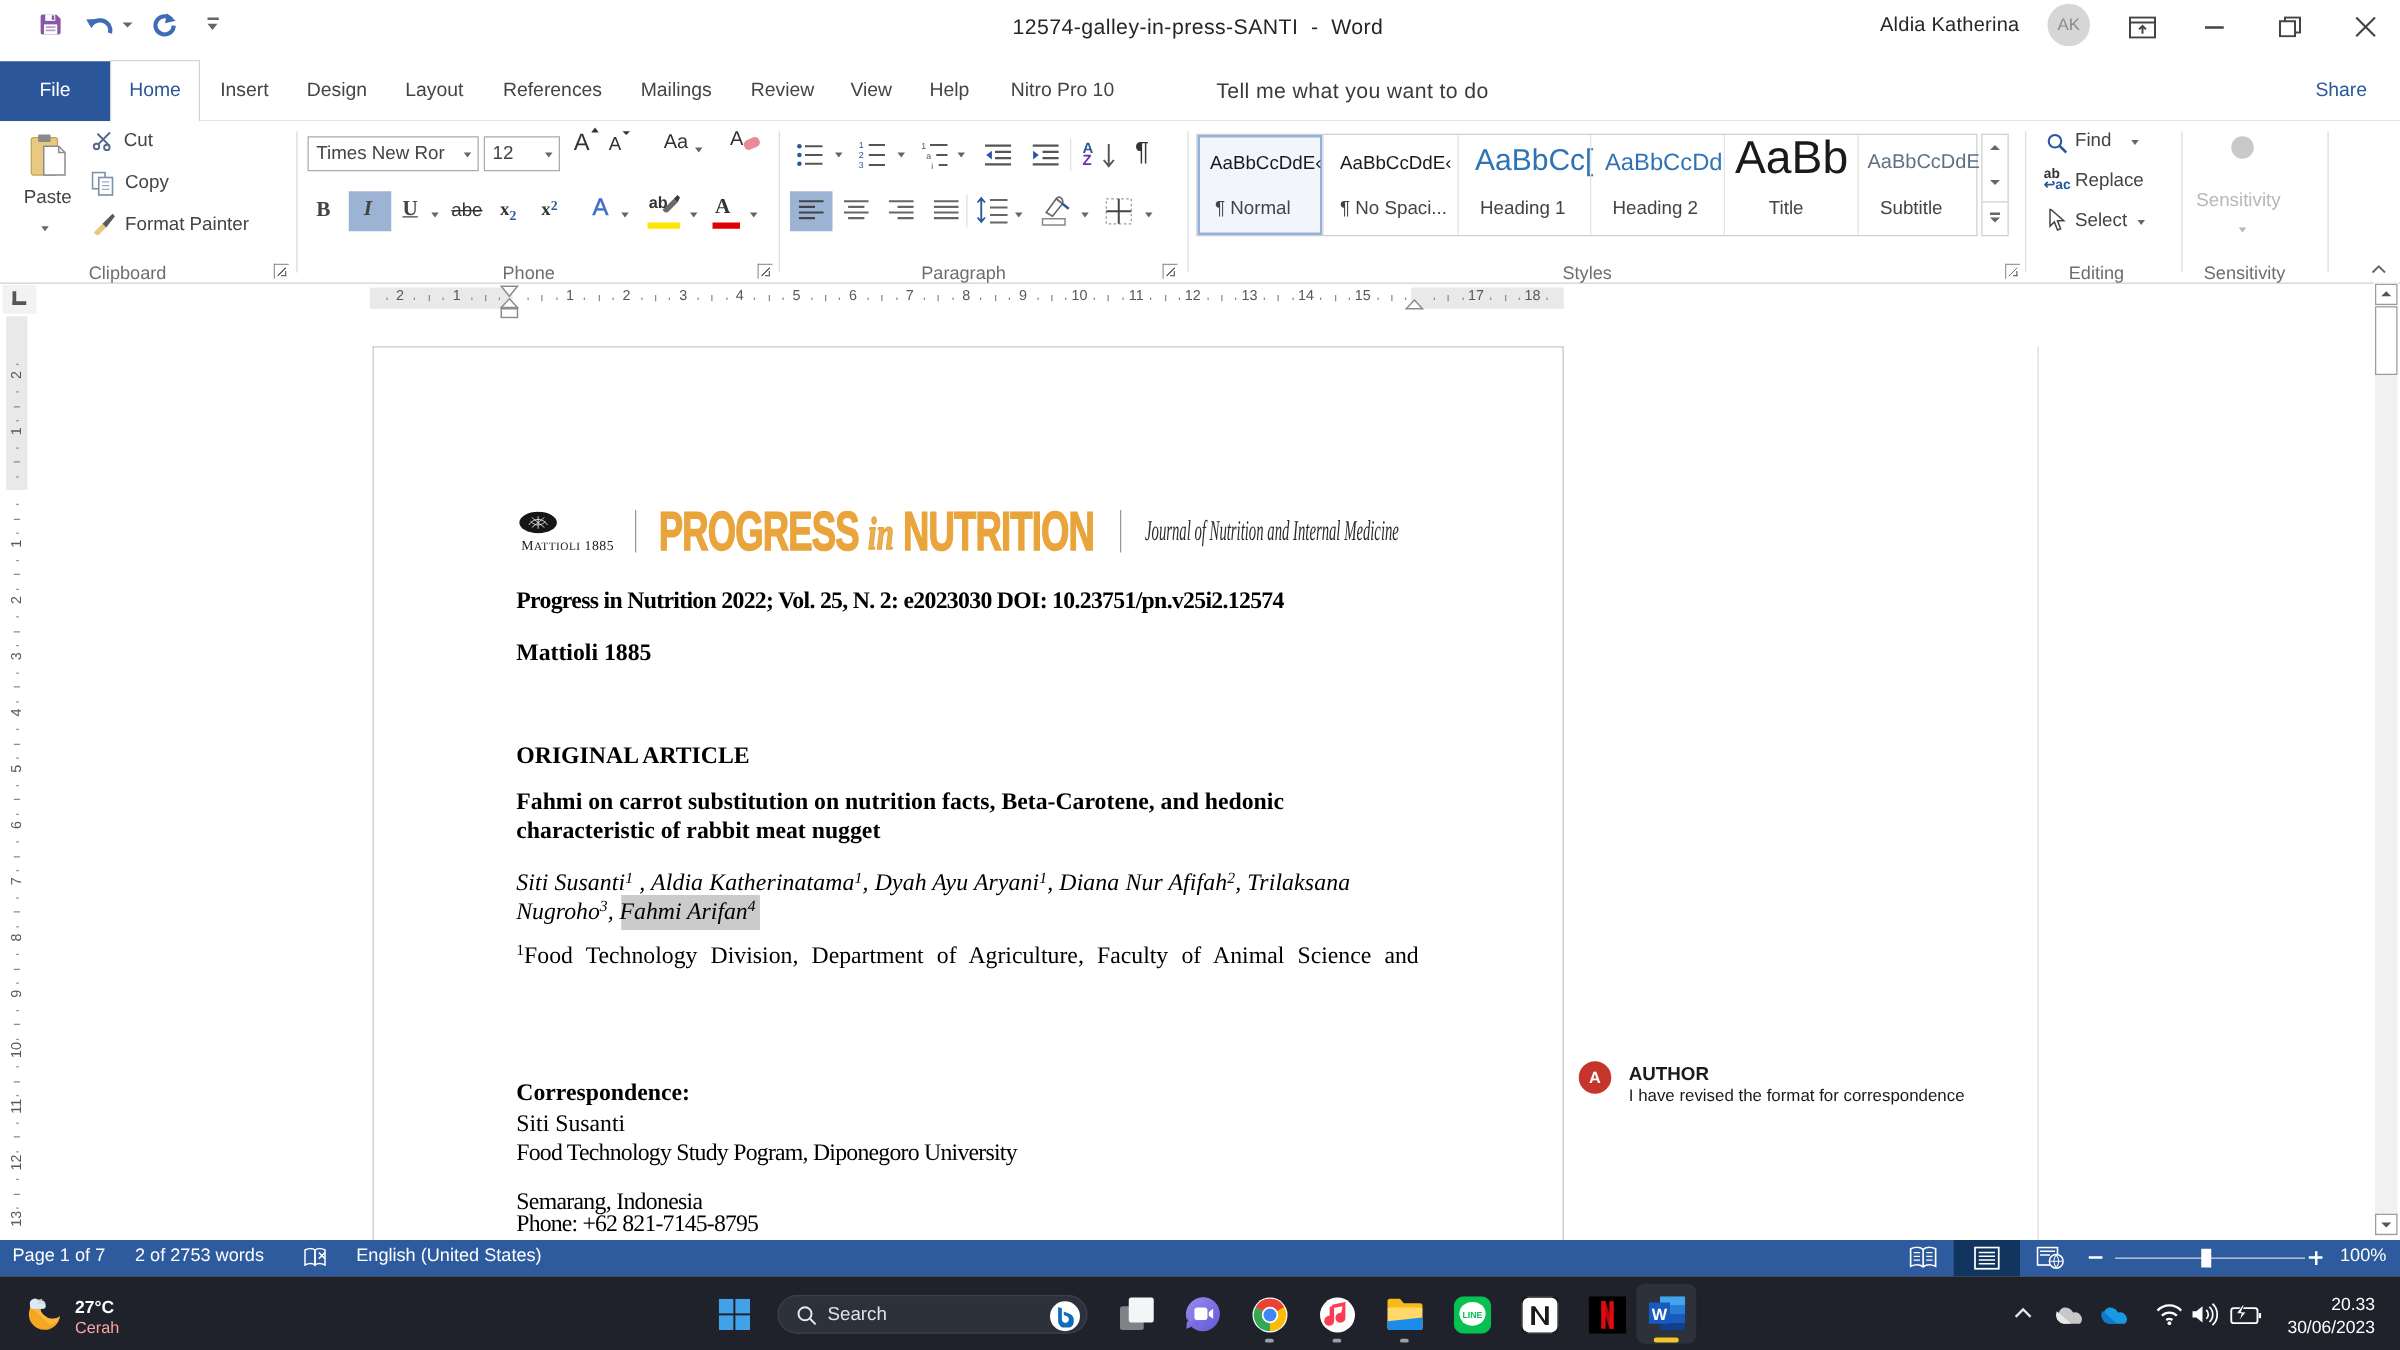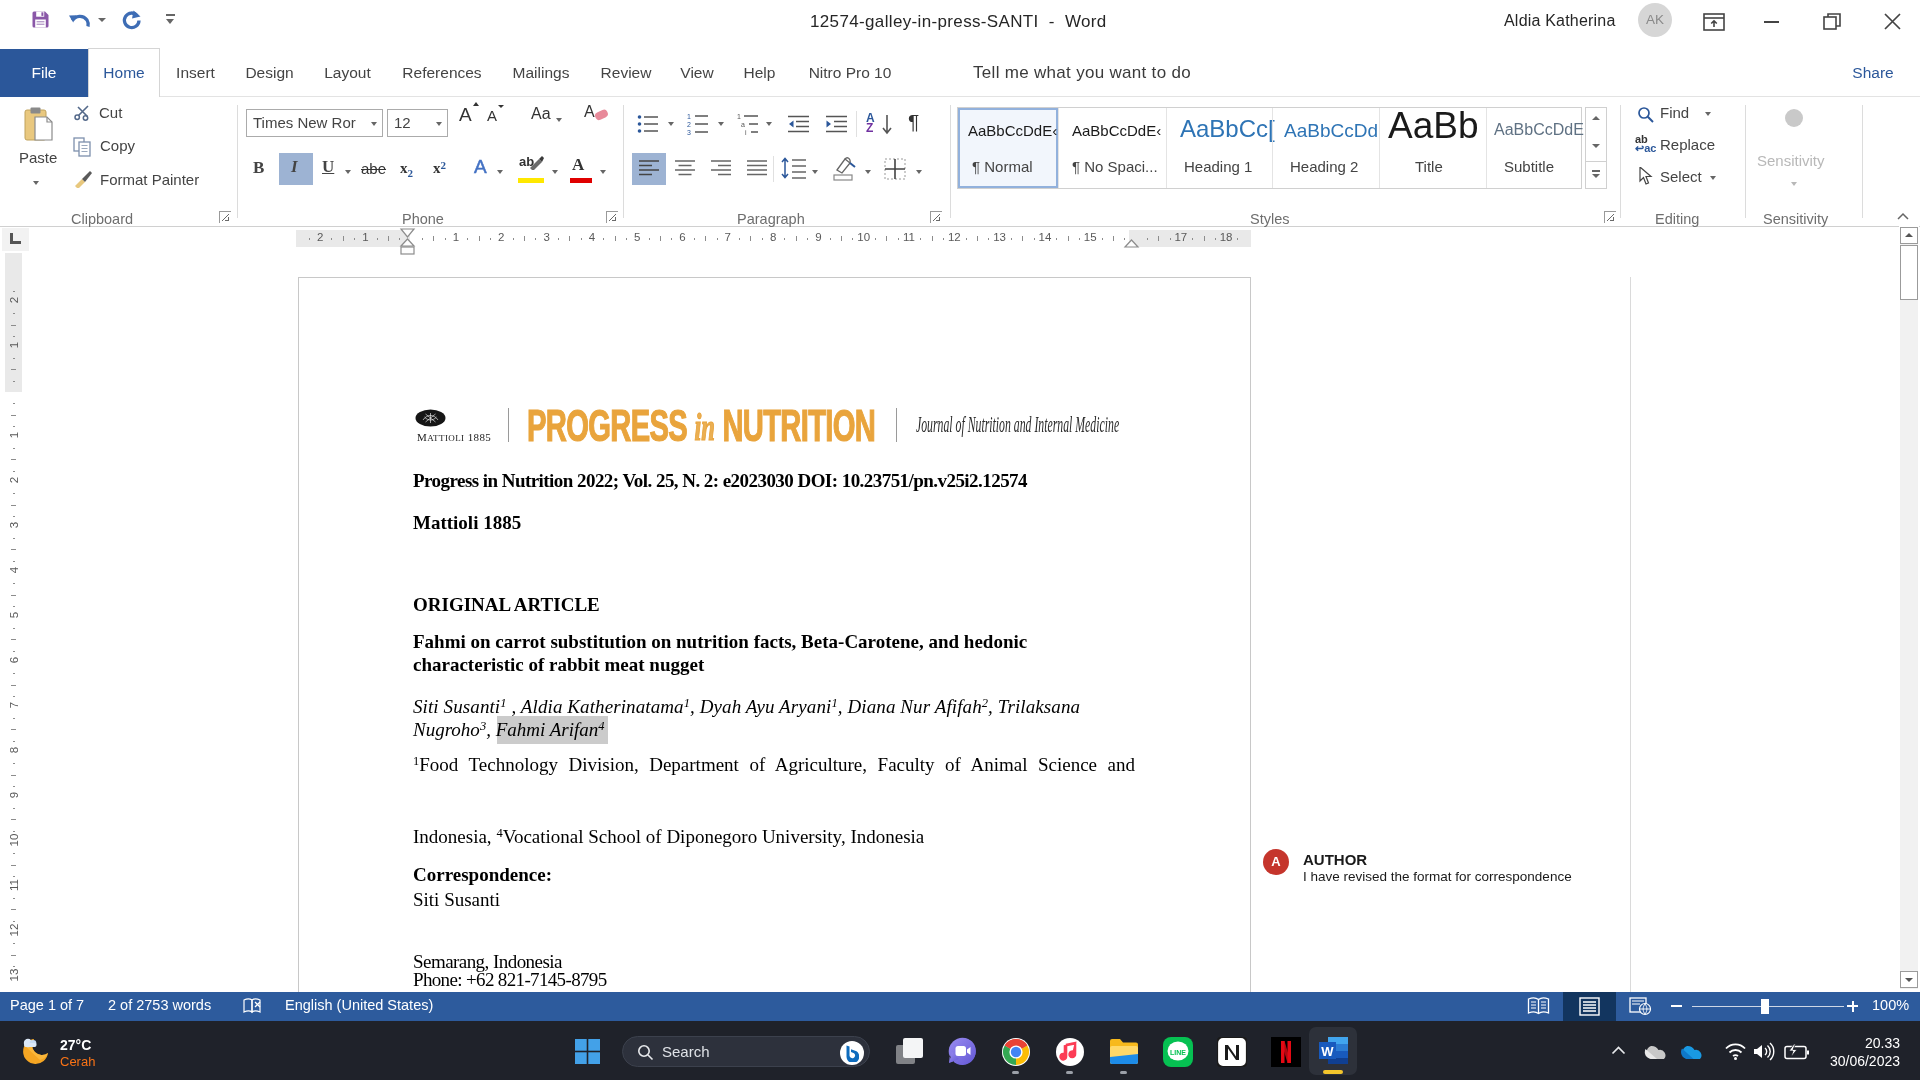--- a/index.html
+++ b/index.html
@@ -500,23 +500,23 @@
 
   <div class="dline bold" style="left:413px;top:470px;letter-spacing:-0.55px">Progress in Nutrition 2022; Vol. 25, N. 2: e2023030 DOI: 10.23751/pn.v25i2.12574</div>
   <div class="dline bold" style="left:413px;top:512px">Mattioli 1885</div>
   <div class="dline bold" style="left:413px;top:594px">ORIGINAL ARTICLE</div>
   <div class="dline bold" style="left:413px;top:631px">Fahmi on carrot substitution on nutrition facts, Beta-Carotene, and hedonic</div>
   <div class="dline bold" style="left:413px;top:654px">characteristic of rabbit meat nugget</div>
   <div class="dline ital" style="left:413px;top:696px;letter-spacing:0.1px">Siti Susanti<sup>1</sup> , Aldia Katherinatama<sup>1</sup>, Dyah Ayu Aryani<sup>1</sup>, Diana Nur Afifah<sup>2</sup>, Trilaksana</div>
   <div class="abs" style="left:497px;top:716px;width:111px;height:28px;background:#cbcbcb"></div>
   <div class="dline ital" style="left:413px;top:719px">Nugroho<sup>3</sup>, Fahmi Arifan<sup>4</sup></div>
   <div class="aff" style="top:754px;text-align-last:justify"><sup>1</sup>Food Technology Division, Department of Agriculture, Faculty of Animal Science and</div>
-  <div class="aff" style="top:826px">Indonesia, <sup>4</sup>Vocational School of Diponegoro University, Indonesia</div>
   <div class="dline bold" style="left:413px;top:864px">Correspondence:</div>
   <div class="dline" style="left:413px;top:889px">Siti Susanti</div>
+  <div class="dline" style="left:413px;top:912px;letter-spacing:-0.6px">Food Technology Study Pogram, Diponegoro University</div>
   <div class="dline" style="left:413px;top:951px;letter-spacing:-0.55px">Semarang, Indonesia</div>
   <div class="dline" style="left:413px;top:969px;letter-spacing:-0.65px">Phone: +62 821-7145-8795</div>
 
   <div class="abs" style="left:1263px;top:849px;width:26px;height:26px;border-radius:50%;background:#c5352c;color:#fff;font-size:13px;text-align:center;line-height:26px;font-weight:bold">A</div>
   <div class="abs bold" style="left:1303px;top:851px;font-size:15px;color:#1a1a1a">AUTHOR</div>
   <div class="abs" style="left:1303px;top:869px;font-size:13.5px;color:#1a1a1a">I have revised the format for correspondence</div>
 </div>
 
 <div id="scroll">
   <div class="abs" style="left:1px;top:18px;width:18px;height:745px;background:#f1f1f1"></div>
@@ -567,21 +567,21 @@
   <svg class="abs" style="left:20px;top:15px" width="31" height="31" viewBox="0 0 31 31">
     <path d="M14 3 A12.5 12.5 0 1 0 28 17 A10 10 0 0 1 14 3 Z" fill="#f5a623"></path>
     <path d="M14 3 A12.5 12.5 0 0 0 5 10 L20 24 A12.5 12.5 0 0 0 28 17 A10 10 0 0 1 14 3 Z" fill="#fdbc40" opacity="0.8"></path>
     <g>
       <circle cx="8" cy="7" r="4.2" fill="#dce9f7"></circle>
       <circle cx="13" cy="7.5" r="3.4" fill="#c8dcf2"></circle>
       <rect x="4" y="7" width="12.5" height="4" rx="2" fill="#dce9f7"></rect>
     </g>
   </svg>
   <div class="abs" style="left:60px;top:16px;font-size:14px;color:#fff;font-weight:700">27°C</div>
-  <div class="abs" style="left:60px;top:33px;font-size:13px;color:#f97316">Cerah</div>
+  <div class="abs" style="left:60px;top:33px;font-size:13px;color:#fca5a5">Cerah</div>
 
   <svg class="abs" style="left:575px;top:18px" width="25" height="25" viewBox="0 0 25 25">
     <rect x="0" y="0" width="11.7" height="11.7" fill="#43a1e8"></rect>
     <rect x="13.3" y="0" width="11.7" height="11.7" fill="#43a1e8"></rect>
     <rect x="0" y="13.3" width="11.7" height="11.7" fill="#43a1e8"></rect>
     <rect x="13.3" y="13.3" width="11.7" height="11.7" fill="#43a1e8"></rect>
   </svg>
 
   <div class="abs" style="left:622px;top:15px;width:248px;height:31px;border-radius:16px;background:#2d313c;border:1px solid #3c414d">
     <svg class="abs" style="left:14px;top:7px" width="17" height="17" viewBox="0 0 17 17">

